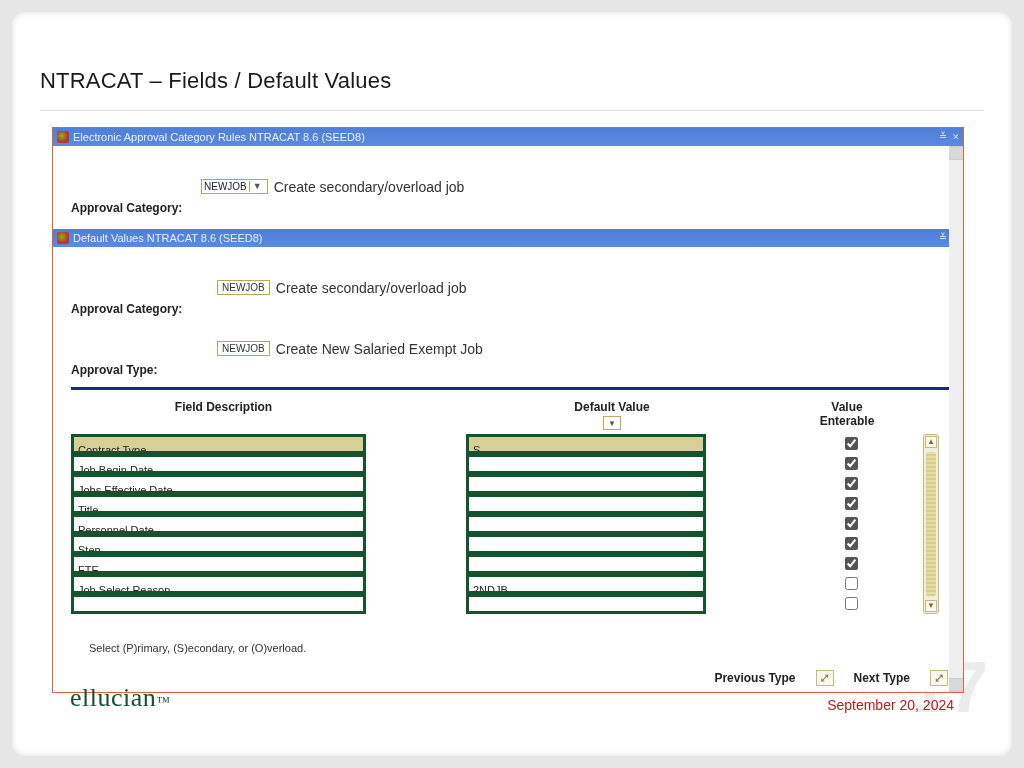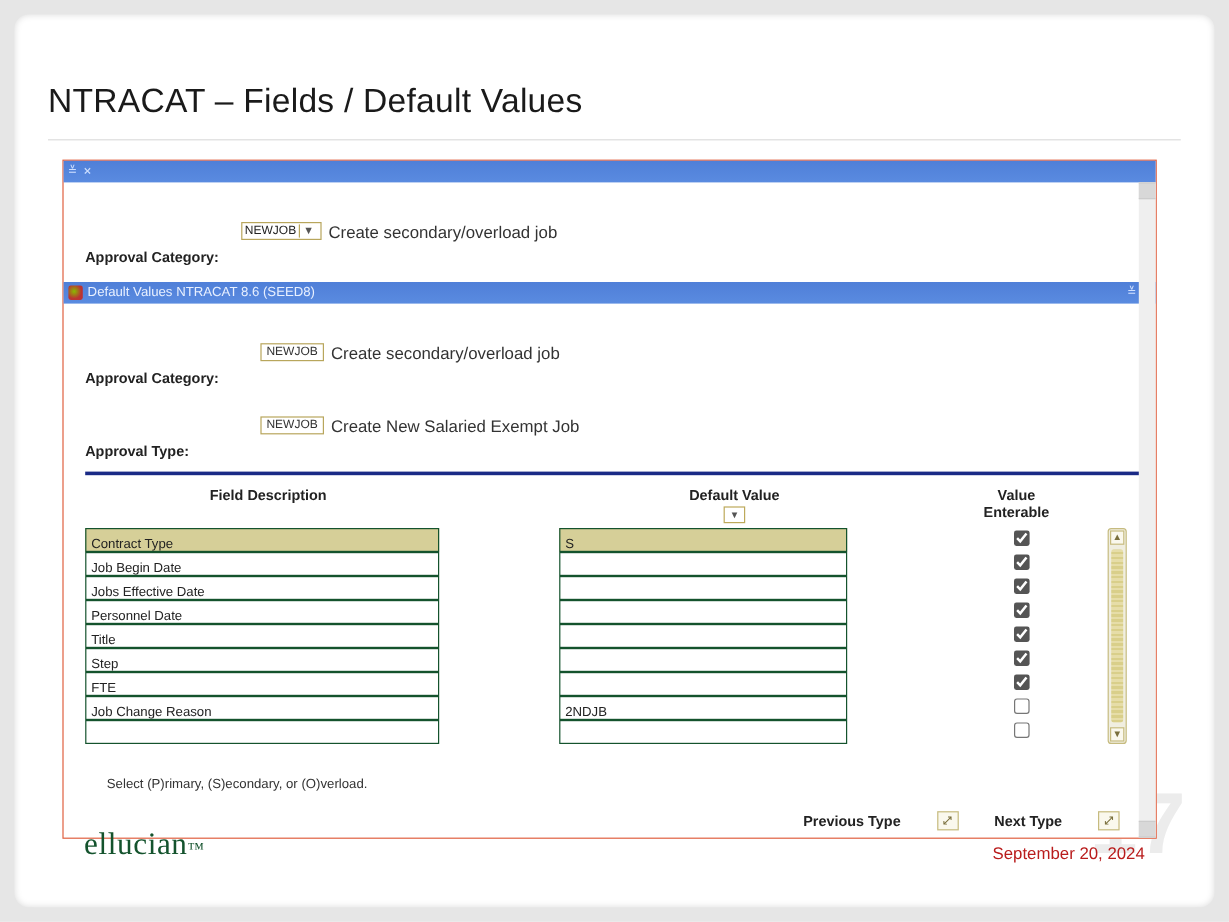--- a/index.html
+++ b/index.html
@@ -1,19 +1,19 @@
 <!DOCTYPE html>
 <html><head>
 <meta charset="utf-8">
 <style>
   * { margin: 0; padding: 0; box-sizing: border-box; }
   html, body { width: 1024px; height: 768px; font-family: Arial, Helvetica, sans-serif; background: #e6e6e6; }
   .page-outer { width: 1024px; height: 768px; padding: 12px; }
   .page { width: 100%; height: 100%; background: #fff; border-radius: 12px; box-shadow: 0 0 6px rgba(0,0,0,.15) inset; position: relative; padding: 26px 28px 12px 28px; display: flex; flex-direction: column; }
-  .slide-title { font-size: 28px; font-weight: 400; color: #1a1a1a; letter-spacing: .2px; margin-top: 30px; margin-bottom: 16px; }
+  .slide-title { font-size: 22px; font-weight: 400; color: #1a1a1a; letter-spacing: .2px; margin-top: 30px; margin-bottom: 16px; }
   .hr { border: none; border-top: 1px solid #ddd; margin-bottom: 16px; }
   .screenshot-frame { border: 1px solid #e06040; width: 912px; margin-left: 12px; background: #fff; font-size: 11px; color: #222; position: relative; }
   .titlebar { background: linear-gradient(#4f7fd8, #5a8be0); color: #e8f0ff; height: 18px; line-height: 18px; padding: 0 4px; font-size: 11px; display:flex; align-items:center; justify-content: space-between; }
   .titlebar .tb-left { display:flex; align-items:center; gap:4px; }
   .titlebar .tb-icon { width:12px; height:12px; background: radial-gradient(circle at 40% 40%, #8b0, #b33 60%); border-radius: 2px; display:inline-block; }
   .titlebar .tb-right { display:flex; gap:6px; align-items:center; font-family: monospace; color:#cfe0ff; }
   .titlebar .tb-btn { cursor:default; }
   .banner-section { padding: 8px 10px 10px 18px; }
   .label-strong { font-weight: 700; font-size: 12px; }
   .row { display:flex; align-items:center; gap: 6px; margin: 4px 0; }
@@ -24,31 +24,31 @@
   .desc-text { font-size: 14px; color: #333; }
   .thick-sep { border-top: 3px solid #1a2a86; margin: 10px 0 8px 0; }
   .table-area { position: relative; padding: 0 18px 0 18px; }
   .table-headers { display:flex; font-weight:700; font-size:12px; text-align:center; margin-bottom: 4px; }
   .th-field { width: 305px; text-align:center; }
   .th-default { width: 300px; text-align:center; margin-left: 86px; display:flex; flex-direction:column; align-items:center; }
   .th-value { width: 90px; text-align:center; margin-left: 40px; }
   .small-dd { border: 1px solid #bda95a; background:#fff; width: 18px; height: 14px; display:flex; align-items:center; justify-content:center; font-size:8px; color:#555; margin-top:2px;}
   .grid-rows { position: relative; }
   .grid-row { display:flex; align-items:center; height: 20px; }
-  .cell-field, .cell-default { border: 1px solid #14532d; height: 20px; line-height: 18px; font-size: 11px; padding: 4px 4px; background:#fff; overflow:hidden; white-space:nowrap; }
+  .cell-field, .cell-default { border: 3px solid #14532d; height: 20px; line-height: 18px; font-size: 11px; padding: 4px 4px; background:#fff; overflow:hidden; white-space:nowrap; }
   .cell-field { width: 295px; }
   .cell-default { width: 240px; margin-left: 100px; }
   .cell-check { width: 90px; margin-left: 100px; text-align:center; }
   .grid-row.selected .cell-field, .grid-row.selected .cell-default { background: #d6cf98; }
   input.chk { width: 13px; height: 13px; accent-color: #555; }
   .scroll-col { position:absolute; right: 6px; top: 0; bottom: 0; width: 16px; background:#f0eee0; border:1px solid #c6bb7f; border-radius:3px; display:flex; flex-direction:column; justify-content:space-between; align-items:center; padding: 1px 0; }
   .scroll-col .sb-btn { width:12px; height:12px; border:1px solid #c6bb7f; background:#faf8ed; font-size:8px; line-height:10px; text-align:center; color:#7a6f3d; }
   .scroll-col .sb-thumb { flex:1; margin:4px 0; width:10px; background: repeating-linear-gradient(#e6dda8, #e6dda8 2px, #d9cf8a 2px, #d9cf8a 4px); border-radius:2px; }
   .hint-line { font-size: 11px; color:#333; margin: 28px 0 10px 18px; }
-  .bottom-bar { display:flex; justify-content:flex-end; align-items:center; gap: 30px; padding: 6px 30px 6px 0; font-weight:700; font-size:12px; }
+  .bottom-bar { display:flex; justify-content:flex-end; align-items:center; gap: 20px; padding: 6px 15px 6px 0; font-weight:700; font-size:12px; }
   .nav-box { width: 18px; height: 16px; border:1px solid #c6bb7f; background:#faf8ed; display:inline-flex; align-items:center; justify-content:center; font-size:9px; color:#7a6f3d; }
   .page-scroll { position:absolute; right: 0; top: 18px; bottom: 0; width: 14px; background:#efefef; display:flex; flex-direction:column; justify-content:space-between; }
   .page-scroll .psb { height: 14px; background:#d8d8d8; border-top:1px solid #ccc; border-bottom:1px solid #ccc; }
   .footer { position:absolute; left:0; right:0; bottom: 10px; display:flex; justify-content:space-between; align-items:flex-end; padding: 0 30px; }
   .brand { font-size: 26px; color:#14532d; font-family: Georgia, 'Times New Roman', serif; letter-spacing: .5px; }
   .brand .dot { font-size:14px; vertical-align: baseline; }
   .date-text { color:#b91c1c; font-size: 14px; }
   .slide-num { position:absolute; right: 24px; bottom: 28px; font-size: 72px; font-weight:700; color:#ececec; z-index:0; }
   .screenshot-frame, .footer { position: relative; z-index: 1; }
 </style>
@@ -58,20 +58,24 @@
 <div class="page-outer">
   <div class="page">
     <div class="slide-num">17</div>
 
     <h1 class="slide-title">NTRACAT – Fields / Default Values</h1>
     <hr class="hr">
 
     <div class="screenshot-frame">
 
       <div class="titlebar">
+        <span class="tb-left">
+          <span class="tb-icon"></span>
+          <span>Electronic Approval Category Rules NTRACAT 8.6 (SEED8)</span>
+        </span>
         <span class="tb-right">
           <span class="tb-btn">≚</span>
           <span class="tb-btn">×</span>
         </span>
       </div>
 
       <div class="banner-section">
         <div class="row approval-cat-row">
           <span class="label-strong">Approval Category:</span>
           <span class="code-box-sel">
@@ -131,41 +135,41 @@
               <div class="cell-field">Job Begin Date</div>
               <div class="cell-default"></div>
               <div class="cell-check"><input type="checkbox" class="chk" checked="" style=""></div>
             </div>
             <div class="grid-row">
               <div class="cell-field">Jobs Effective Date</div>
               <div class="cell-default"></div>
               <div class="cell-check"><input type="checkbox" class="chk" checked="" style=""></div>
             </div>
             <div class="grid-row">
+              <div class="cell-field">Title</div>
+              <div class="cell-default"></div>
+              <div class="cell-check"><input type="checkbox" class="chk" checked="" style=""></div>
+            </div>
+            <div class="grid-row">
               <div class="cell-field">Personnel Date</div>
               <div class="cell-default"></div>
               <div class="cell-check"><input type="checkbox" class="chk" checked="" style=""></div>
             </div>
             <div class="grid-row">
-              <div class="cell-field">Title</div>
-              <div class="cell-default"></div>
-              <div class="cell-check"><input type="checkbox" class="chk" checked="" style=""></div>
-            </div>
-            <div class="grid-row">
               <div class="cell-field">Step</div>
               <div class="cell-default"></div>
               <div class="cell-check"><input type="checkbox" class="chk" checked="" style=""></div>
             </div>
             <div class="grid-row">
               <div class="cell-field">FTE</div>
               <div class="cell-default"></div>
               <div class="cell-check"><input type="checkbox" class="chk" checked="" style=""></div>
             </div>
             <div class="grid-row">
-              <div class="cell-field">Job Change Reason</div>
+              <div class="cell-field">Job Select Reason</div>
               <div class="cell-default">2NDJB</div>
               <div class="cell-check"><input type="checkbox" class="chk" style=""></div>
             </div>
             <div class="grid-row">
               <div class="cell-field"></div>
               <div class="cell-default"></div>
               <div class="cell-check"><input type="checkbox" class="chk" style=""></div>
             </div>
             <div class="scroll-col">
             <div class="sb-btn">▲</div>

